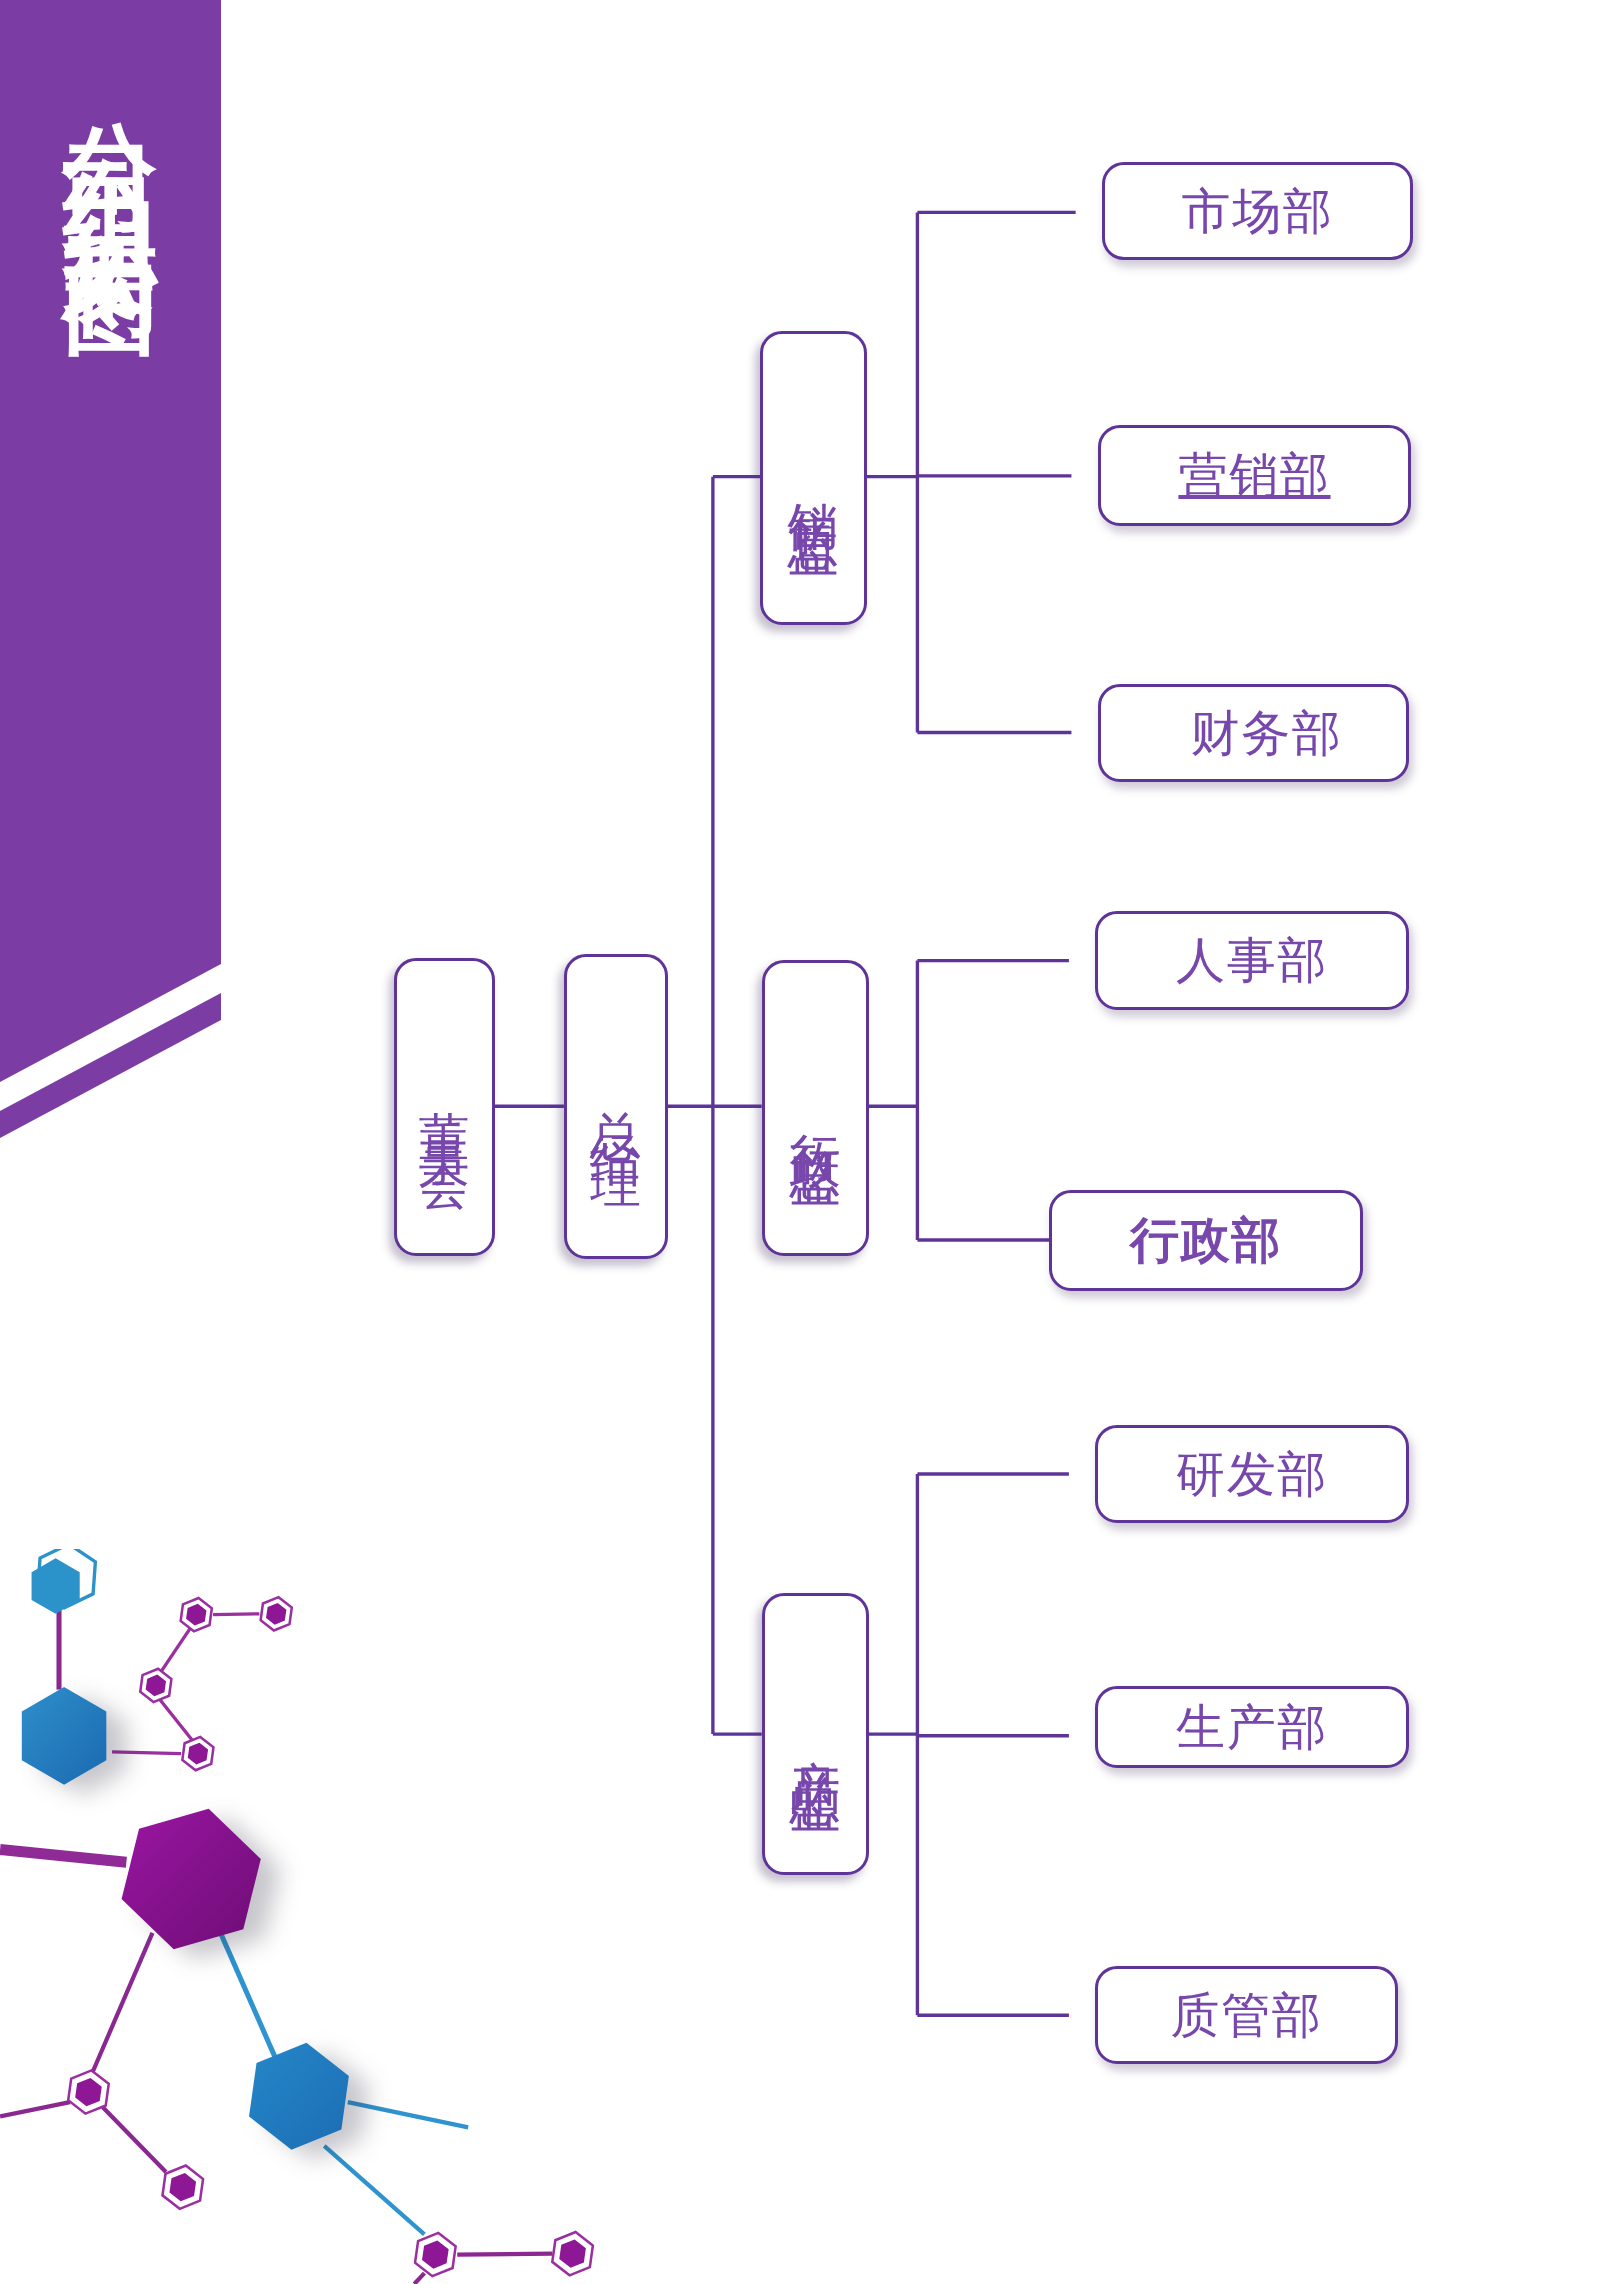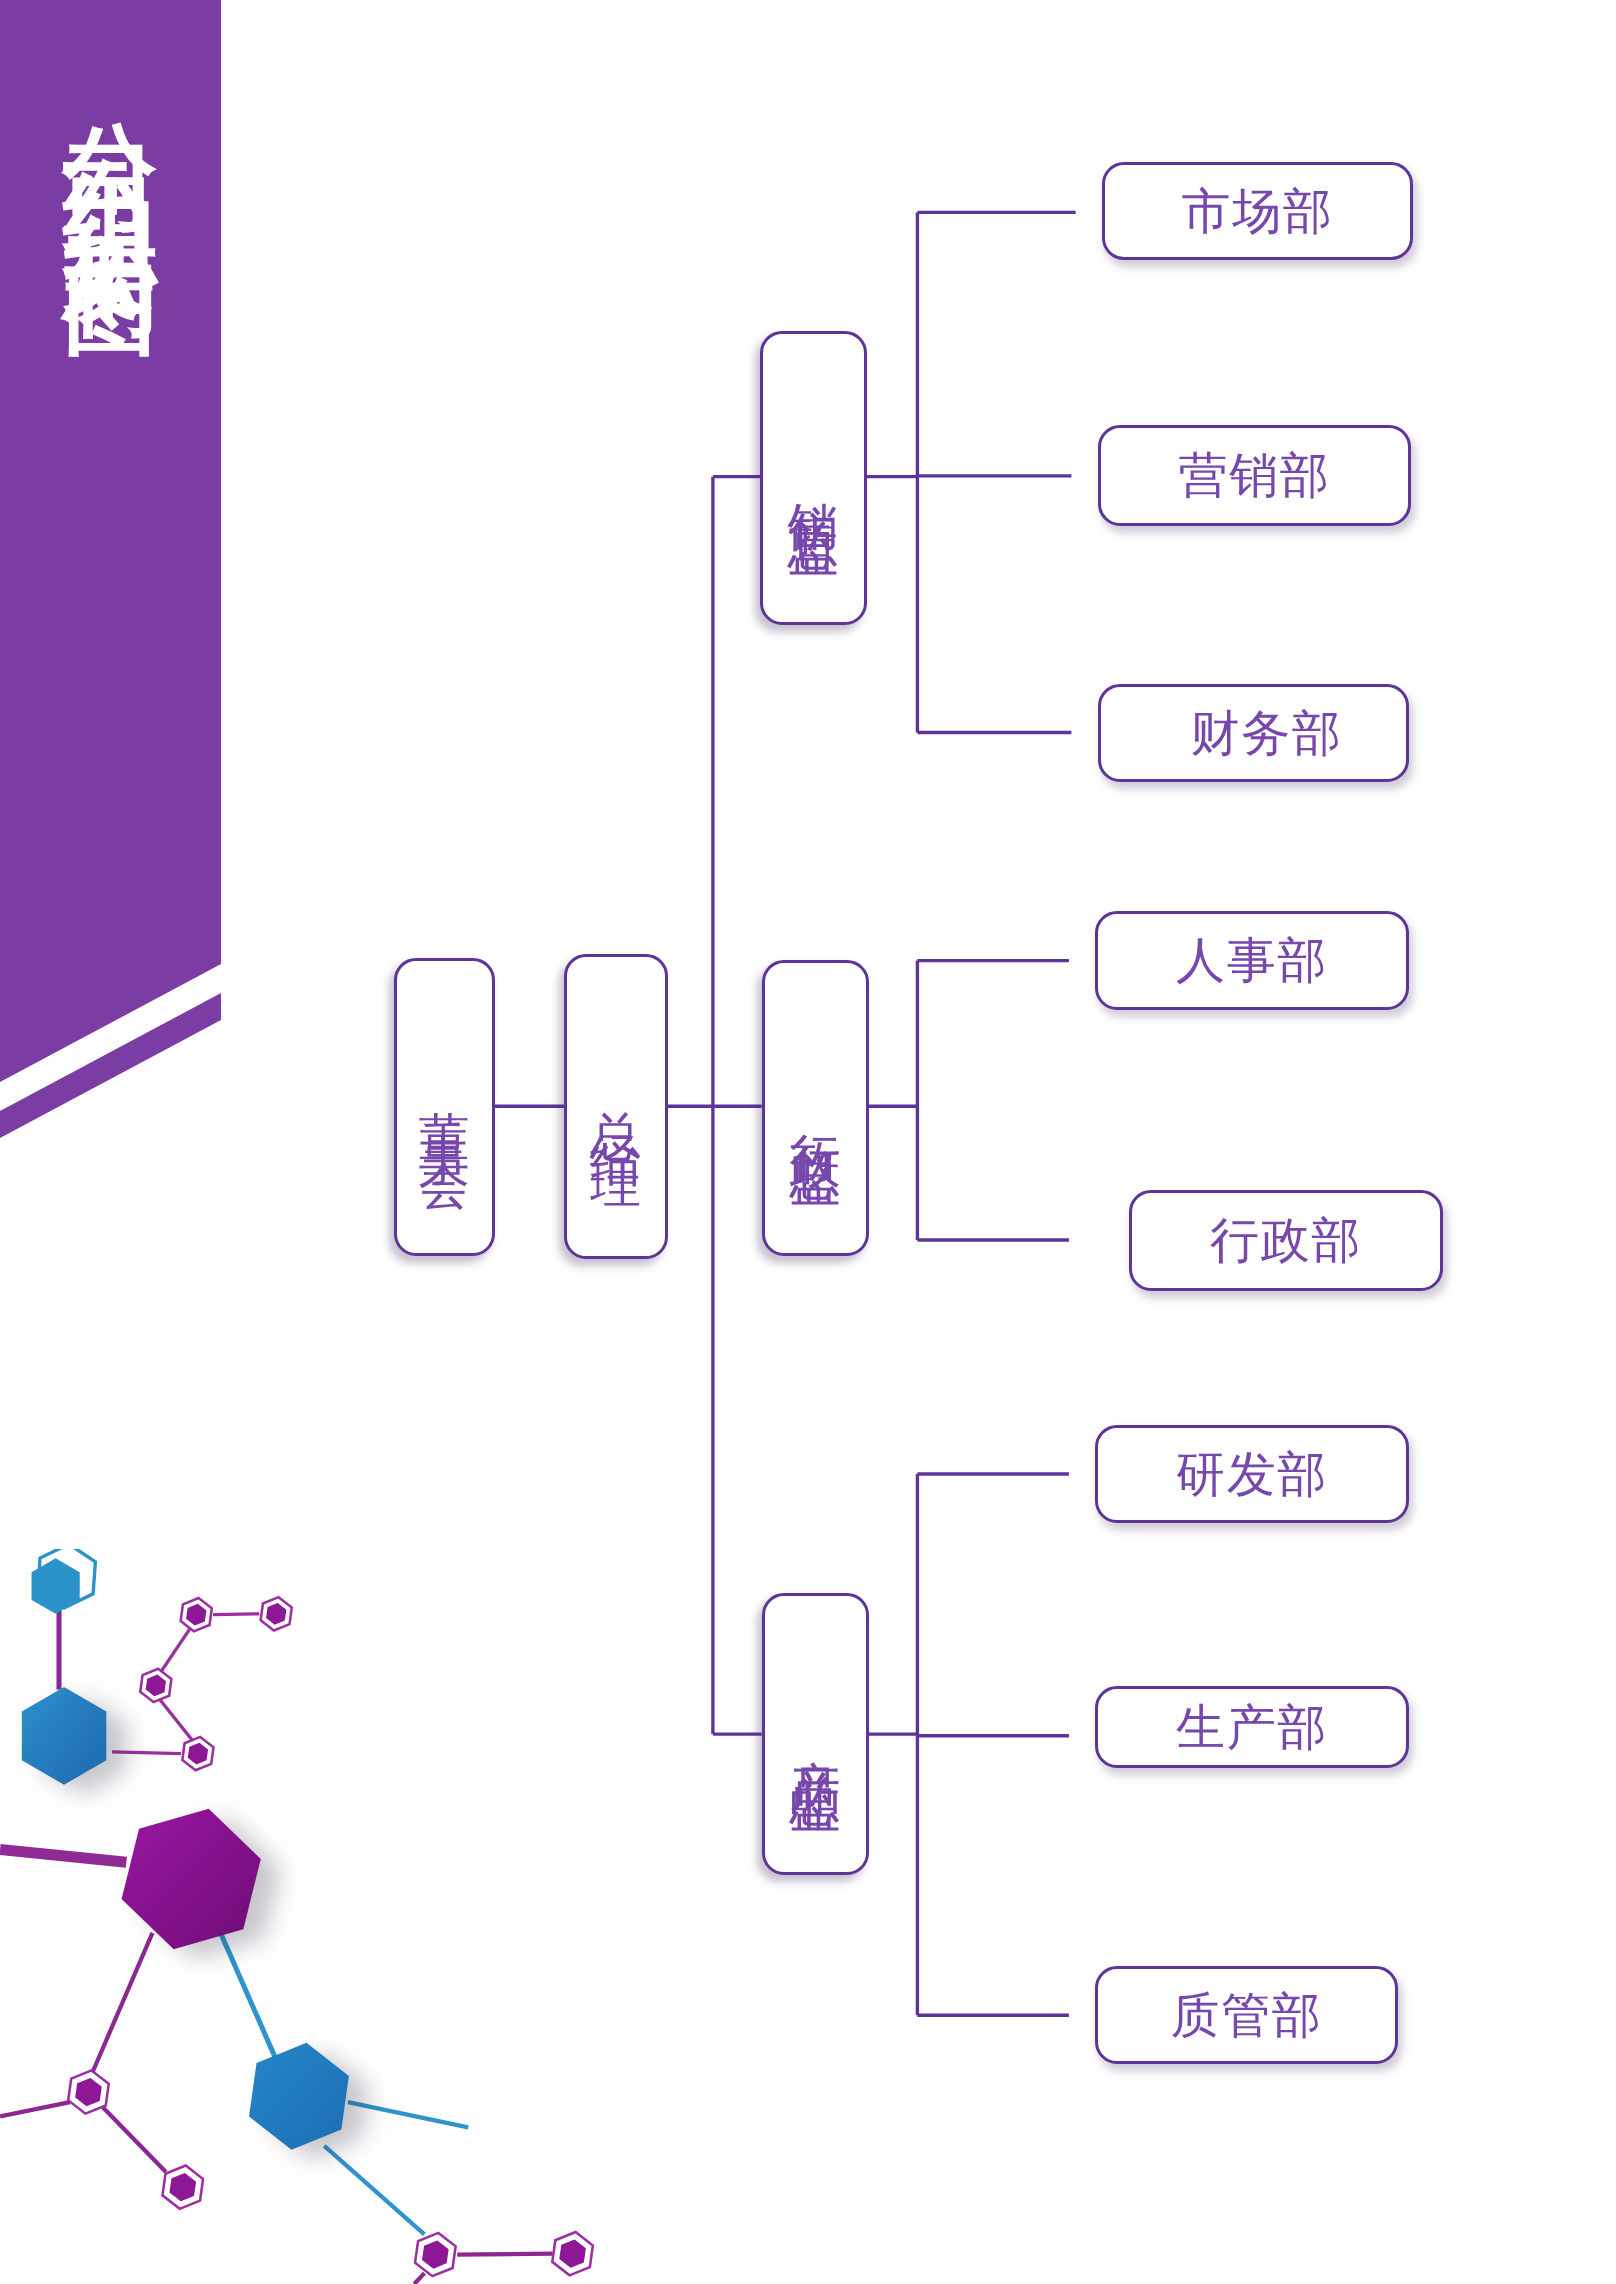--- a/index.html
+++ b/index.html
@@ -129,20 +129,20 @@
 
 <div class="node tall v v3" style="left:394px;top:958px;width:101px;height:298px;">董事会</div>
 
 <div class="node tall v v3" style="left:564px;top:954px;width:104px;height:305px;">总经理</div>
 
 <div class="node tall v v4" style="left:760px;top:331px;width:107px;height:294px;">销售总监</div>
 <div class="node tall v v4" style="left:762px;top:960px;width:107px;height:296px;">行政总监</div>
 <div class="node tall v v4" style="left:762px;top:1593px;width:107px;height:282px;">产品总监</div>
 
 <div class="node wide dept" style="left:1076px;top:162px;width:311px;height:98px;">市场部</div>
-<div class="node wide dept" style="left:1072px;top:425px;width:313px;height:101px;">营销部</div>
+<div class="node wide dept" style="left:1072px;top:425px;width:313px;height:101px;text-decoration:underline;">营销部</div>
 <div class="node wide dept" style="left:1072px;top:684px;width:311px;height:98px;padding-left:26px;">财务部</div>
 <div class="node wide dept" style="left:1069px;top:911px;width:314px;height:99px;">人事部</div>
-<div class="node wide dept" style="left:1103px;top:1190px;width:314px;height:101px;">行政部</div>
+<div class="node wide dept" style="left:1023px;top:1190px;width:314px;height:101px;font-weight:bold;">行政部</div>
 <div class="node wide dept" style="left:1069px;top:1425px;width:314px;height:98px;text-align:right;">研发部</div>
 <div class="node wide dept" style="left:1069px;top:1686px;width:314px;height:82px;">生产部</div>
 <div class="node wide dept" style="left:1069px;top:1966px;width:303px;height:98px;">质管部</div>
 
 
 </body></html>

